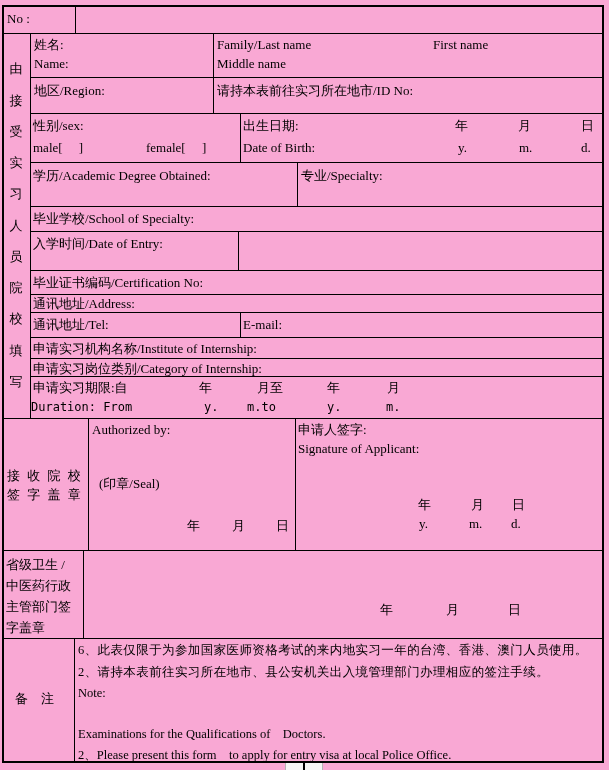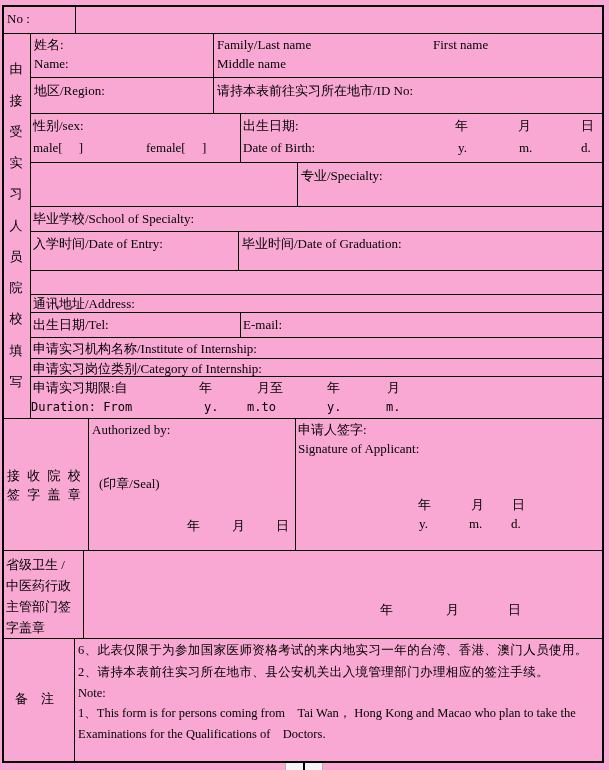--- a/index.html
+++ b/index.html
@@ -85,27 +85,28 @@
   <span class="t" style="left:146px;top:141px">female[     ]</span>
   <span class="t" style="left:243px;top:119px">出生日期:</span>
   <span class="t" style="left:455px;top:119px">年</span>
   <span class="t" style="left:518px;top:119px">月</span>
   <span class="t" style="left:581px;top:119px">日</span>
   <span class="t" style="left:243px;top:141px">Date of Birth:</span>
   <span class="t" style="left:458px;top:141px">y.</span>
   <span class="t" style="left:519px;top:141px">m.</span>
   <span class="t" style="left:581px;top:141px">d.</span>
 
+  <span class="t" style="left:33px;top:169px">学历/Academic Degree Obtained:</span>
   <span class="t" style="left:301px;top:169px">专业/Specialty:</span>
   <span class="t" style="left:33px;top:212px">毕业学校/School of Specialty:</span>
   <span class="t" style="left:33px;top:237px">入学时间/Date of Entry:</span>
-  <span class="t" style="left:242px;top:237px">毕业时间/Date of Graduation:</span>
+  <span class="t" style="left:33px;top:276px">毕业证书编码/Certification No:</span>
 
   <span class="t" style="left:33px;top:297px">通讯地址/Address:</span>
-  <span class="t" style="left:33px;top:318px">出生日期/Tel:</span>
+  <span class="t" style="left:33px;top:318px">通讯地址/Tel:</span>
   <span class="t" style="left:243px;top:318px">E-mail:</span>
 
   <span class="t" style="left:33px;top:342px">申请实习机构名称/Institute of Internship:</span>
   <span class="t" style="left:33px;top:362px">申请实习岗位类别/Category of Internship:</span>
   <span class="t" style="left:33px;top:381px">申请实习期限:自</span>
   <span class="t" style="left:199px;top:381px">年</span>
   <span class="t" style="left:257px;top:381px">月至</span>
   <span class="t" style="left:327px;top:381px">年</span>
   <span class="t" style="left:387px;top:381px">月</span>
   <span class="t mono" style="left:31px;top:401px">Duration: From</span>
@@ -135,19 +136,19 @@
   <span class="t" style="left:6px;top:600px">主管部门签</span>
   <span class="t" style="left:6px;top:621px">字盖章</span>
   <span class="t" style="left:380px;top:603px">年</span>
   <span class="t" style="left:446px;top:603px">月</span>
   <span class="t" style="left:508px;top:603px">日</span>
 
   <span class="t" style="left:15px;top:692px">备　注</span>
   <span class="t note-zh" style="left:78px;top:643px">6、此表仅限于为参加国家医师资格考试的来内地实习一年的台湾、香港、澳门人员使用。</span>
   <span class="t note-zh" style="left:78px;top:665px">2、请持本表前往实习所在地市、县公安机关出入境管理部门办理相应的签注手续。</span>
   <span class="t note-en" style="left:78px;top:686px">Note:</span>
-  <span class="t note-en" style="left:78px;top:706px">1、This form is for persons coming from　Tai Wan， Hong Kong and Macao who plan to take the</span>
   <span class="t note-en" style="left:78px;top:727px">Examinations for the Qualifications of　Doctors.</span>
+  <span class="t note-en" style="left:78px;top:748px">2、Please present this form　to apply for entry visa at local Police Office.</span>
 
   <div class="pbreak"></div>
   <div class="pbreak-mid"></div>
 
 </div>
 
 </body></html>

